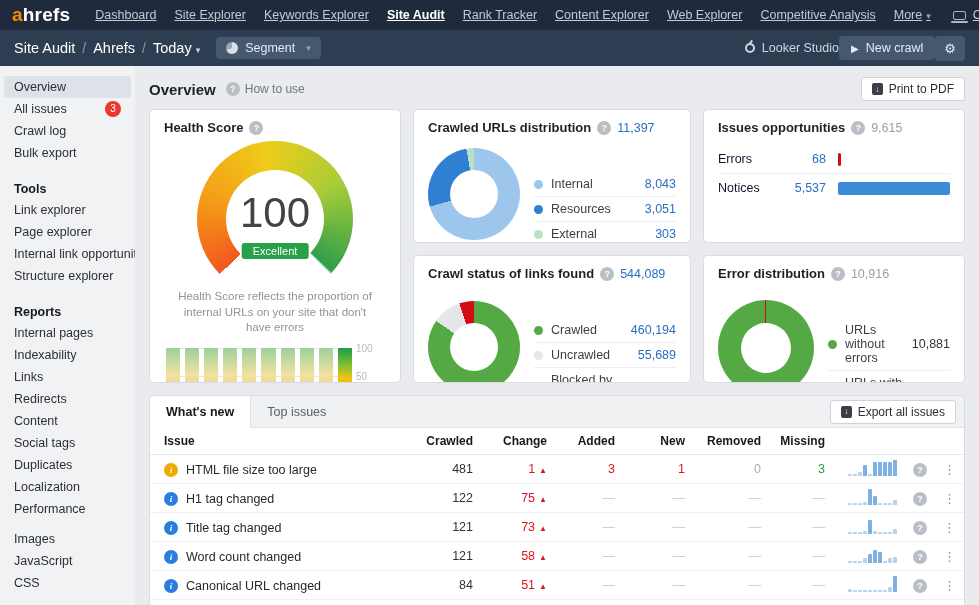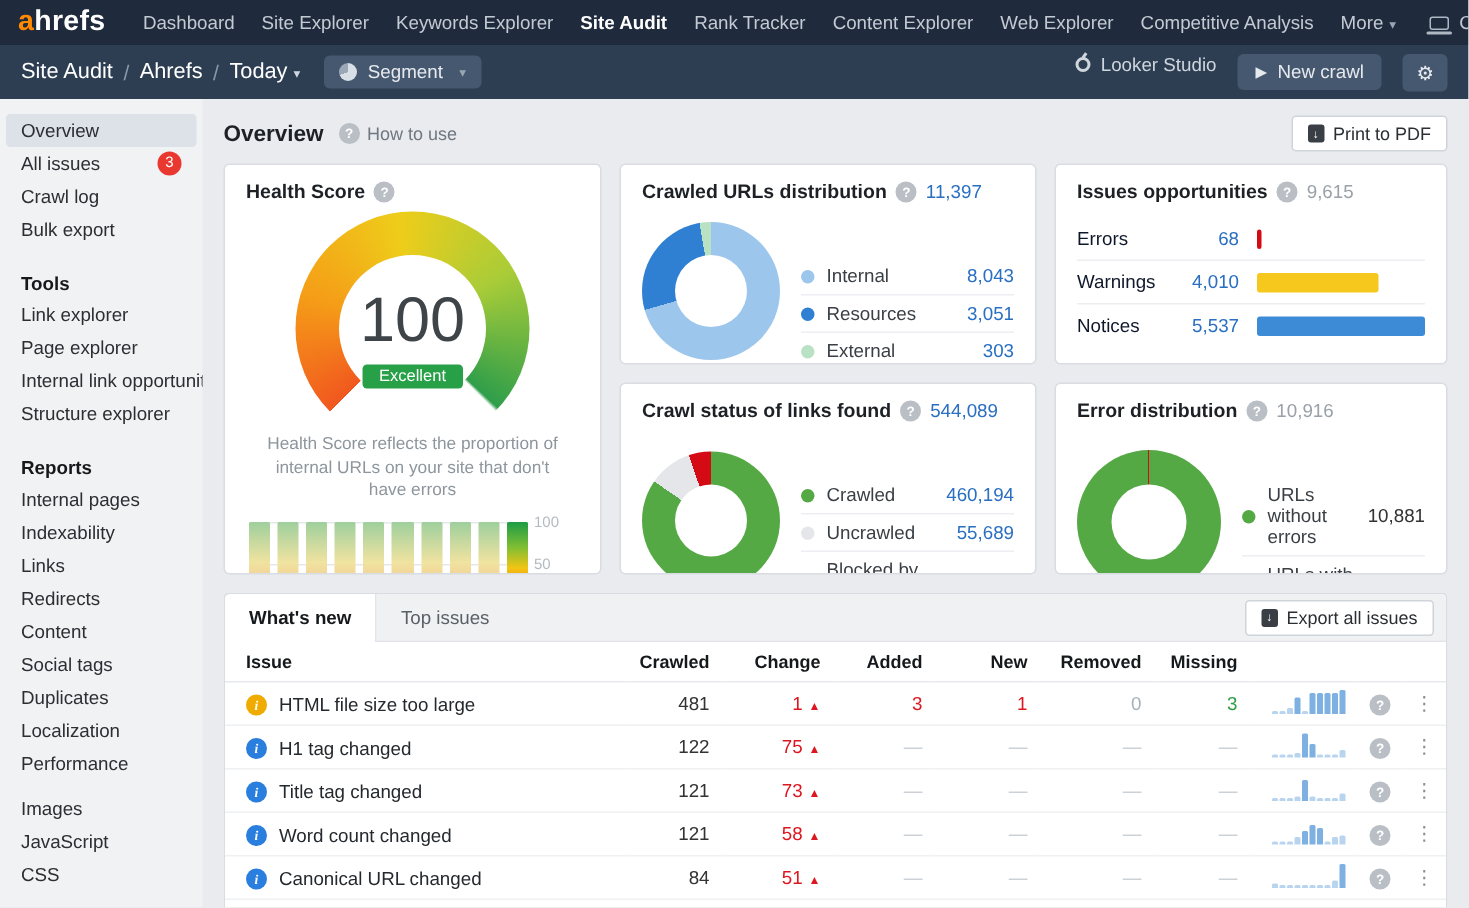--- a/index.html
+++ b/index.html
@@ -3,35 +3,35 @@
 <meta charset="utf-8">
 <style>
   * { margin:0; padding:0; box-sizing:border-box; }
   html,body { width:979px; height:605px; overflow:hidden;
     font-family:"Liberation Sans","DejaVu Sans",sans-serif; font-size:13px; color:#333; background:#e9ebee; }
 
   
   .topnav { height:30px; background:#1f2b3c; display:flex; align-items:center; padding:0 12px; gap:2px; }
   .logo { font-weight:bold; font-size:19px; color:#fff; letter-spacing:.2px; margin-right:14px; }
   .logo .a { color:#ff8a00; }
-  .nav-item { color:#c3cad3; padding:0 9px; cursor:pointer; font-size:12.5px; white-space:nowrap; }
+  .nav-item { color:#c3cad3; padding:0 9px; cursor:pointer; font-size:12.5px; white-space:nowrap;text-decoration:underline; }
   .nav-item.active { color:#fff; font-weight:bold; }
   .nav-spacer { flex:1; }
   .caret { font-size:9px; margin-left:4px; color:#9aa5b2; }
   .icon-laptop { display:inline-block; width:13px; height:9px; border:1.5px solid #aeb7c2; border-radius:2px; position:relative; margin-right:7px; top:1px; }
   .icon-laptop::after { content:""; position:absolute; left:-3px; right:-3px; bottom:-4px; height:2px; background:#aeb7c2; border-radius:1px; }
 
   
   .subnav { height:36px; background:#2d3e53; display:flex; align-items:center; padding:0 14px; color:#fff; }
   .crumb { font-size:14.5px; color:#fff; cursor:pointer; }
   .crumb-sep { color:#8b99a9; margin:0 7px; font-size:14px; }
   .btn-dark { background:#46586f; color:#e6eaef; border:none; border-radius:4px; padding:5px 12px; font-size:12.5px; display:inline-flex; align-items:center; gap:7px; cursor:pointer; }
   .segment-btn { margin-left:16px; padding:4px 10px; }
   .icon-pie { display:inline-block; width:12px; height:12px; border-radius:50%; background:conic-gradient(#d9dfe6 0 250deg,#9aa7b5 250deg 360deg); }
-  .subnav-right { margin-left:auto; display:flex; align-items:flex-start; gap:14px; }
+  .subnav-right { margin-left:auto; display:flex; align-items:center; }
   .looker { display:flex; align-items:center; gap:7px; color:#cfd6dd; font-size:12.5px; cursor:pointer; }
   .icon-looker { display:inline-block; width:10px; height:10px; border:2px solid #cfd6dd; border-radius:50%; position:relative; }
   .icon-looker::before { content:""; position:absolute; top:-5px; left:3px; width:2px; height:4px; background:#cfd6dd; transform:rotate(35deg); }
   .gear-btn { padding:5px 9px; font-size:13px; }
 
   
   .layout { display:flex; height:539px; }
   .sidebar { width:135px; background:#f1f2f4; padding:10px 0 0 0; flex:none; overflow:hidden; }
   .side-item { padding:3px 14px; height:22px; line-height:16px; color:#2b2f33; cursor:pointer; display:flex; align-items:center; white-space:nowrap; font-size:12.5px; }
   .side-item.active { background:#dde2e8; border-radius:3px; margin:0 4px; padding:3px 10px; }
@@ -287,27 +287,20 @@
         </div>
         <div id="issues-bars" style="margin-top:10px;">
             <div class="hbar-row">
               <span class="hbar-label">Errors</span>
               <span class="hbar-val val-blue">68</span>
               <span class="hbar-track">
                 <span class="hbar-fill" style="width: 1.2281%; min-width: 3px; background: rgb(212, 11, 20);"></span>
               </span>
             </div>
             <div class="hbar-row">
-              <span class="hbar-label">Warnings</span>
-              <span class="hbar-val val-blue">4,010</span>
-              <span class="hbar-track">
-                <span class="hbar-fill" style="width: 72.4219%; min-width: 3px; background: rgb(246, 199, 29);"></span>
-              </span>
-            </div>
-            <div class="hbar-row">
               <span class="hbar-label">Notices</span>
               <span class="hbar-val val-blue">5,537</span>
               <span class="hbar-track">
                 <span class="hbar-fill" style="width: 100%; min-width: 3px; background: rgb(61, 139, 214);"></span>
               </span>
             </div>
           </div>
       </div>
 
       <div class="card">

